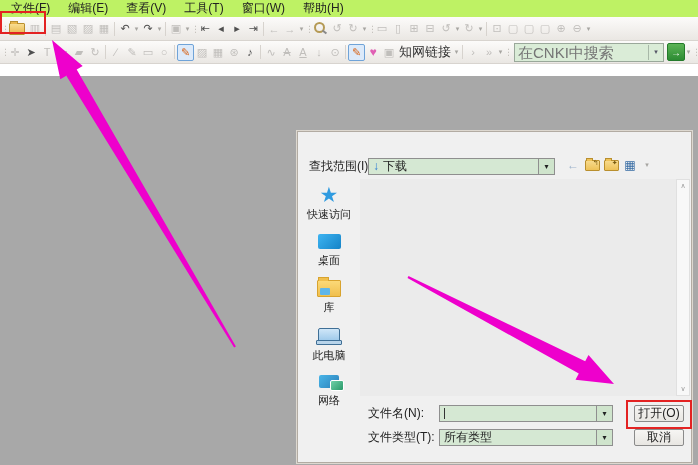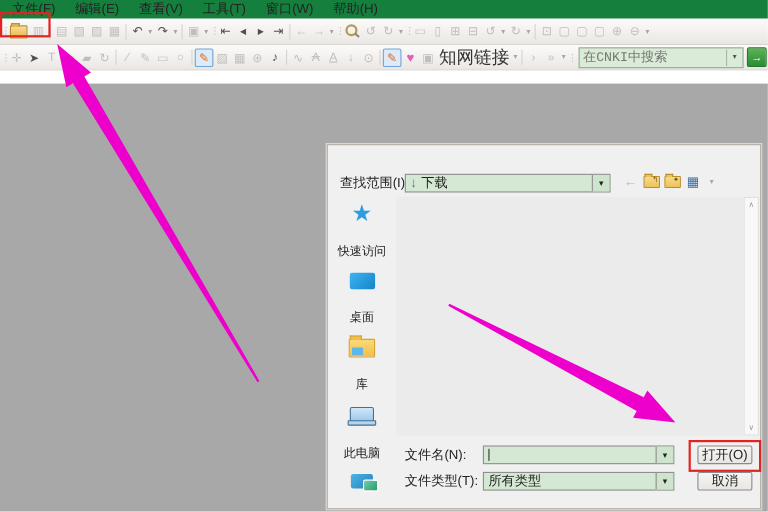--- a/index.html
+++ b/index.html
@@ -5,45 +5,45 @@
   html,body{margin:0;padding:0;width:698px;height:465px;overflow:hidden;
     font-family:"Liberation Sans","DejaVu Sans",sans-serif;}
   .app{position:absolute;inset:0;background:#fff;}
   
   .titlebar{height:13px;display:flex;align-items:center;gap:4px;padding-left:3px;background:#fbfafa;}
   .logo{width:10px;height:10px;display:grid;grid-template-columns:1fr 1fr;grid-template-rows:1fr 1fr;border-radius:1px;overflow:hidden;}
   .logo i{display:block;}
   .logo .q1{background:#3a7ede}.logo .q2{background:#46b04a}.logo .q3{background:#8a46c0}.logo .q4{background:#d8443e}
   .wtitle{font-size:9px;color:#444;}
   
-  .menubar{height:17px;display:flex;align-items:center;background:#15803d;font-size:12px;color:#222;padding-left:2px;}
+  .menubar{height:17px;display:flex;align-items:center;background:#bef264;font-size:12px;color:#222;padding-left:2px;}
   .mi{padding:1px 9px;white-space:nowrap;}
   
   .tbar{height:23px;display:flex;align-items:center;background:linear-gradient(#fcfbfa,#eae7e3);
     border-bottom:1px solid #d8d4cf;padding-left:1px;}
   .tbar.r2{height:22px;}
   .tb{display:inline-flex;align-items:center;justify-content:center;width:16px;height:17px;font-size:11px;color:#8f8f8f;flex:none;}
   .dis{color:#c0bebb;}
   .en{color:#4f4f4f;}
   .caret{width:7px;font-size:7px;color:#a7a5a1;flex:none;text-align:center;}
   .grip{width:6px;font-size:9px;color:#c3c0bb;letter-spacing:-2px;flex:none;text-align:center;}
   .sep{width:1px;height:14px;background:#d7d3ce;margin:0 2px;flex:none;}
   .icn-openfolder{width:14px;height:10px;background:linear-gradient(#f9dd90,#e8b64c);border:1px solid #b98f2e;border-radius:1px;position:relative;margin:0 2px;flex:none;}
   .icn-openfolder:before{content:"";position:absolute;top:-3px;left:0;width:6px;height:2px;background:#e8b64c;border:1px solid #b98f2e;border-bottom:none;}
   .icn-lens{width:7px;height:7px;border:2px solid #b59a55;border-radius:50%;position:relative;margin:0 4px 2px 3px;flex:none;}
   .icn-lens:after{content:"";position:absolute;width:5px;height:2px;background:#8a8a8a;right:-4px;bottom:-2px;transform:rotate(40deg);}
   .act{background:#dceafa;border:1px solid #6fa3d8;border-radius:2px;width:17px;height:17px;box-sizing:border-box;}
   .orange{color:#d8681f;}
   .pink{color:#e05fb4;font-size:12px;}
   .searchbox{display:flex;align-items:center;height:17px;width:148px;background:#daecd7;border:1px solid #9aa89a;margin-left:4px;flex:none;}
-  .searchbox input{flex:1;border:none;background:transparent;font-size:12px;color:#777;outline:none;min-width:0;padding:0 3px;font-family:Liberation Mono, monospace;}
+  .searchbox input{flex:1;border:none;background:transparent;font-size:15px;color:#777;outline:none;min-width:0;padding:0 3px;font-family:Liberation Sans, sans-serif;}
   .searchbox .dd{width:14px;height:15px;border-left:1px solid #a8b8a8;display:flex;align-items:center;justify-content:center;font-size:7px;color:#556;}
   .go-btn{width:16px;height:16px;margin-left:3px;background:linear-gradient(#5cb456,#2c8b33);border:1px solid #247a2b;border-radius:2px;color:#fff;font-size:10px;display:flex;align-items:center;justify-content:center;flex:none;}
   .help-icn{width:13px;height:13px;border-radius:50%;background:radial-gradient(circle at 35% 30%,#7fb6ee,#2a6fc0);color:#fff;font-size:9px;font-weight:bold;display:flex;align-items:center;justify-content:center;margin-left:6px;flex:none;}
-  .linklbl{font-size:16px;color:#333;padding:0 2px;white-space:nowrap;}
+  .linklbl{font-size:13px;color:#333;padding:0 2px;white-space:nowrap;}
   
   .workspace{position:absolute;left:0;right:0;top:76px;bottom:0;background:#a8a8a8;}
   
   .dialog{position:absolute;left:297px;top:131px;width:393px;height:330px;background:#f0f0f0;
     border:1px solid #b2aba2;box-shadow:0 0 0 1px #ddd8d0;font-size:12px;color:#222;}
   .dlg-title{height:20px;background:#fff;display:flex;align-items:center;gap:5px;padding:0 6px;border-bottom:1px solid #e4e1dc;}
   .dlg-close{margin-left:auto;font-size:13px;color:#333;width:16px;text-align:center;}
   .lookin{position:absolute;left:0;top:24px;right:0;height:20px;display:flex;align-items:center;}
   .lookin .lbl{position:absolute;left:11px;}
   .combo{display:flex;align-items:center;background:#d5e8d3;border:1px solid #8f8f8f;height:17px;box-sizing:border-box;}
@@ -51,21 +51,21 @@
   .combo-lookin{position:absolute;left:70px;width:187px;}
   .dl-arrow{color:#2f7fd4;font-weight:bold;font-size:12px;margin:0 4px;}
   .dtb{position:absolute;top:0;display:flex;align-items:center;justify-content:center;width:18px;height:18px;}
   .mini-folder{width:13px;height:9px;background:linear-gradient(#f7da8c,#eec258);border:1px solid #b98f2e;border-radius:1px;position:relative;}
   .mini-folder:before{content:"";position:absolute;top:-3px;left:0;width:5px;height:2px;background:#eec258;border:1px solid #b98f2e;border-bottom:none;}
   .mini-mark{position:absolute;font-size:7px;color:#7a5c10;top:-2px;right:0;}
   .viewicn{color:#3a6ea5;font-size:12px;}
   
   .sidebar{position:absolute;left:0;top:47px;width:62px;height:217px;display:flex;flex-direction:column;align-items:center;padding-top:6px;box-sizing:border-box;}
   .sitem{display:flex;flex-direction:column;align-items:center;margin-bottom:9px;}
-  .sitem .slabel{font-size:11px;color:#222;margin-top:16px;white-space:nowrap;}
+  .sitem .slabel{font-size:11px;color:#222;margin-top:2px;white-space:nowrap;}
   .si-star{color:#2f9be0;font-size:21px;line-height:20px;}
   .si-desktop{width:23px;height:15px;background:linear-gradient(135deg,#3db4f2,#1583c7);border-radius:2px;margin:3px 0 2px;}
   .si-folder{width:22px;height:15px;background:linear-gradient(#fbd978,#f0bf4d);border:1px solid #d8a32e;border-radius:1px;position:relative;margin:3px 0 1px;}
   .si-folder:before{content:"";position:absolute;top:-4px;left:0;width:9px;height:3px;background:#f0bf4d;border:1px solid #d8a32e;border-bottom:none;}
   .si-folder:after{content:"";position:absolute;left:2px;bottom:1px;width:10px;height:7px;background:#5fb6e8;border-radius:1px;}
   .si-laptop{width:20px;height:12px;background:linear-gradient(#cfe6f8,#9cc8ea);border:1.5px solid #3f6f96;border-radius:2px;position:relative;margin:4px 0 4px;}
   .si-laptop:after{content:"";position:absolute;left:-3px;bottom:-4px;width:24px;height:3px;background:#b8d4ea;border:1px solid #3f6f96;border-radius:1px;}
   .si-network{width:20px;height:13px;background:linear-gradient(135deg,#49b5e8,#2a7fb8);border-radius:2px;position:relative;margin:3px 0 3px;}
   .si-network:after{content:"";position:absolute;right:-5px;bottom:-3px;width:12px;height:9px;background:linear-gradient(135deg,#6fd0a8,#2a9a6a);border-radius:2px;border:1px solid #fff;}
   

